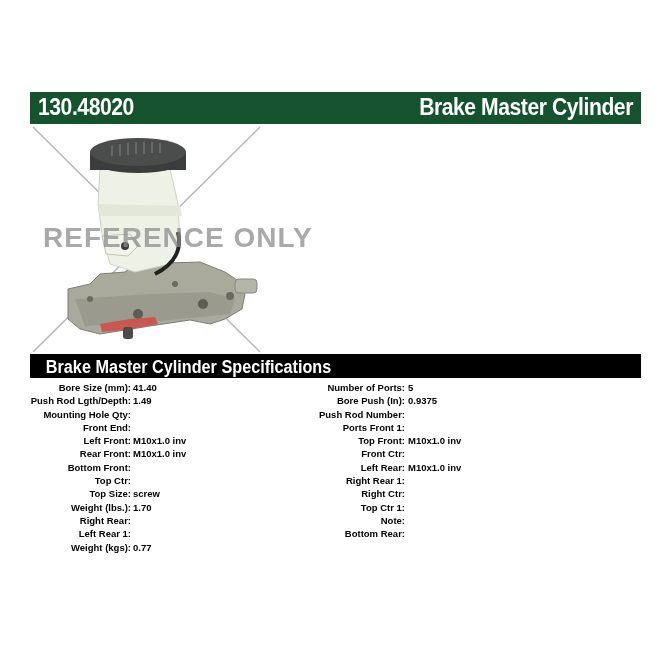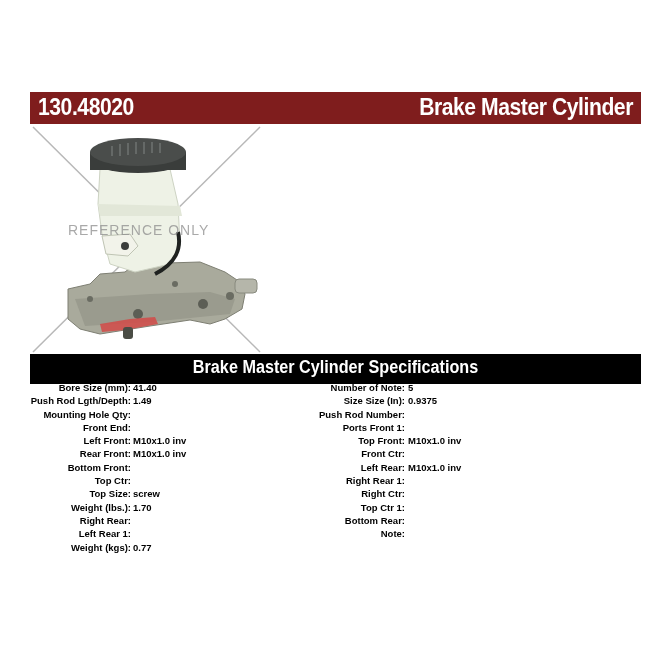--- a/index.html
+++ b/index.html
@@ -1,29 +1,29 @@
 <!DOCTYPE html>
 <html><head>
   <meta charset="utf-8">
   <style>
     html, body { margin: 0; padding: 0; background: #ffffff; }
     body { width: 671px; height: 671px; position: relative; overflow: hidden;
            font-family: "Liberation Sans", sans-serif; }
     .title-bar { position: absolute; left: 30px; top: 92px; width: 611px; height: 32px;
-                 background: #7f1d1d; color: #fff; }
+                 background: #14532d; color: #fff; }
     .title-bar .part-no { position: absolute; left: 8px; top: 1px; font-size: 24px; font-weight: bold;
                           letter-spacing: -0.5px; transform: scaleX(0.88); transform-origin: left center; }
     .title-bar .part-name { position: absolute; right: 8px; top: 1px; font-size: 24px; font-weight: bold;
                             letter-spacing: -0.5px; transform: scaleX(0.88); transform-origin: right center; white-space: nowrap; }
     .product { position: absolute; left: 30px; top: 124px; width: 240px; height: 230px; }
     .product svg { position: absolute; left: 0; top: 0; }
-    .watermark { position: absolute; left: 38px; top: 98px; font-size: 14px; font-weight: normal;
+    .watermark { position: absolute; left: 13px; top: 98px; font-size: 28px; font-weight: bold;
                  color: rgba(140,140,140,0.75); letter-spacing: 1px; white-space: nowrap; }
-    .spec-bar { position: absolute; left: 30px; top: 354px; width: 611px; height: 30px;
-                background: #000; color: #fff; text-align: center; }
+    .spec-bar { position: absolute; left: 30px; top: 354px; width: 611px; height: 24px;
+                background: #000; color: #fff; text-align: left; }
     .spec-bar span { display: inline-block; font-size: 18px; font-weight: bold; line-height: 26px;
                      transform: scaleX(0.9); }
     .specs { position: absolute; top: 381px; left: 0; width: 671px; }
     .col { position: absolute; top: 0; }
     .row { height: 13.3px; font-size: 9.5px; font-weight: bold; line-height: 13.3px; white-space: nowrap; position: relative; }
     .row .lbl { position: absolute; text-align: right; }
     .row .val { position: absolute; }
     .col-left .lbl { right: 0; width: 130px; }
     .col-left { left: 0; width: 131px; }
     .col-left .val { left: 133px; }
@@ -139,25 +139,25 @@
         <span class="val"></span>
       </div>
     <div class="row">
         <span class="lbl">Weight (kgs):</span>
         <span class="val">0.77</span>
       </div>
   </div>
 
   <div class="col col-right">
     <div class="row">
-        <span class="lbl">Number of Note:</span>
+        <span class="lbl">Number of Ports:</span>
         <span class="val">5</span>
       </div>
     <div class="row">
-        <span class="lbl">Size Size (In):</span>
+        <span class="lbl">Bore Push (In):</span>
         <span class="val">0.9375</span>
       </div>
     <div class="row">
         <span class="lbl">Push Rod Number:</span>
         <span class="val"></span>
       </div>
     <div class="row">
         <span class="lbl">Ports Front 1:</span>
         <span class="val"></span>
       </div>
@@ -179,21 +179,21 @@
       </div>
     <div class="row">
         <span class="lbl">Right Ctr:</span>
         <span class="val"></span>
       </div>
     <div class="row">
         <span class="lbl">Top Ctr 1:</span>
         <span class="val"></span>
       </div>
     <div class="row">
-        <span class="lbl">Bottom Rear:</span>
+        <span class="lbl">Note:</span>
         <span class="val"></span>
       </div>
     <div class="row">
-        <span class="lbl">Note:</span>
+        <span class="lbl">Bottom Rear:</span>
         <span class="val"></span>
       </div>
   </div>
 </div>
 
 </body></html>

